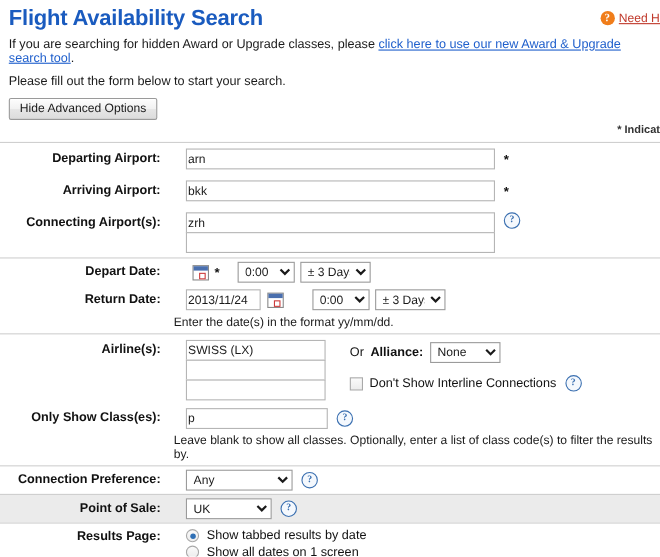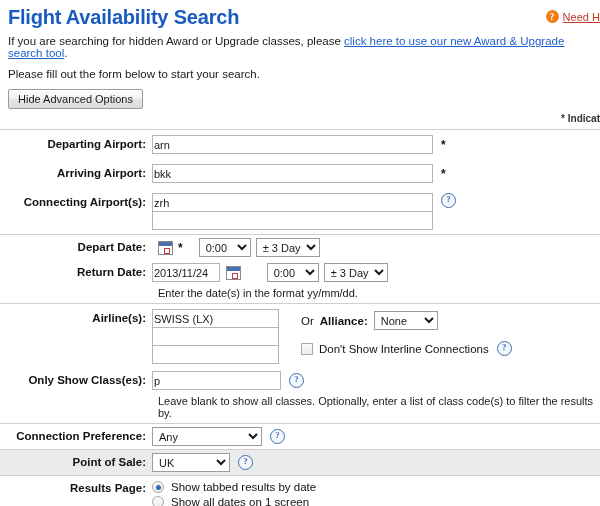--- a/index.html
+++ b/index.html
@@ -87,20 +87,21 @@
     white-space: nowrap;
   }
 
   
   .section { border-top: 1px solid #cfcfcf; }
   .section.shaded { background: #ebebeb; }
   .row {
     display: flex;
     align-items: flex-start;
     padding: 5px 0;
+    gap: 17px;
   }
   .row.tight { padding: 3px 0; }
   .lbl {
     width: 152px;
     min-width: 152px;
     text-align: right;
     padding-right: 6px;
     font-weight: bold;
     font-size: 11.5px;
     color: #111111;
@@ -130,21 +131,21 @@
     color: #1a1a1a;
     border: 1px solid #9b9b9b;
     background: #ffffff;
     height: 19px;
     box-sizing: border-box;
     padding: 1px 2px;
   }
   .sel-time { width: 52px; }
   .sel-days { width: 64px; }
   .sel-alliance { width: 64px; }
-  .sel-conn { width: 110px; }
+  .sel-conn { width: 97px; }
   .sel-pos { width: 78px; }
 
   .req-star {
     font-size: 12px;
     font-weight: bold;
     color: #111;
     margin-left: 8px;
     line-height: 1;
   }
 

